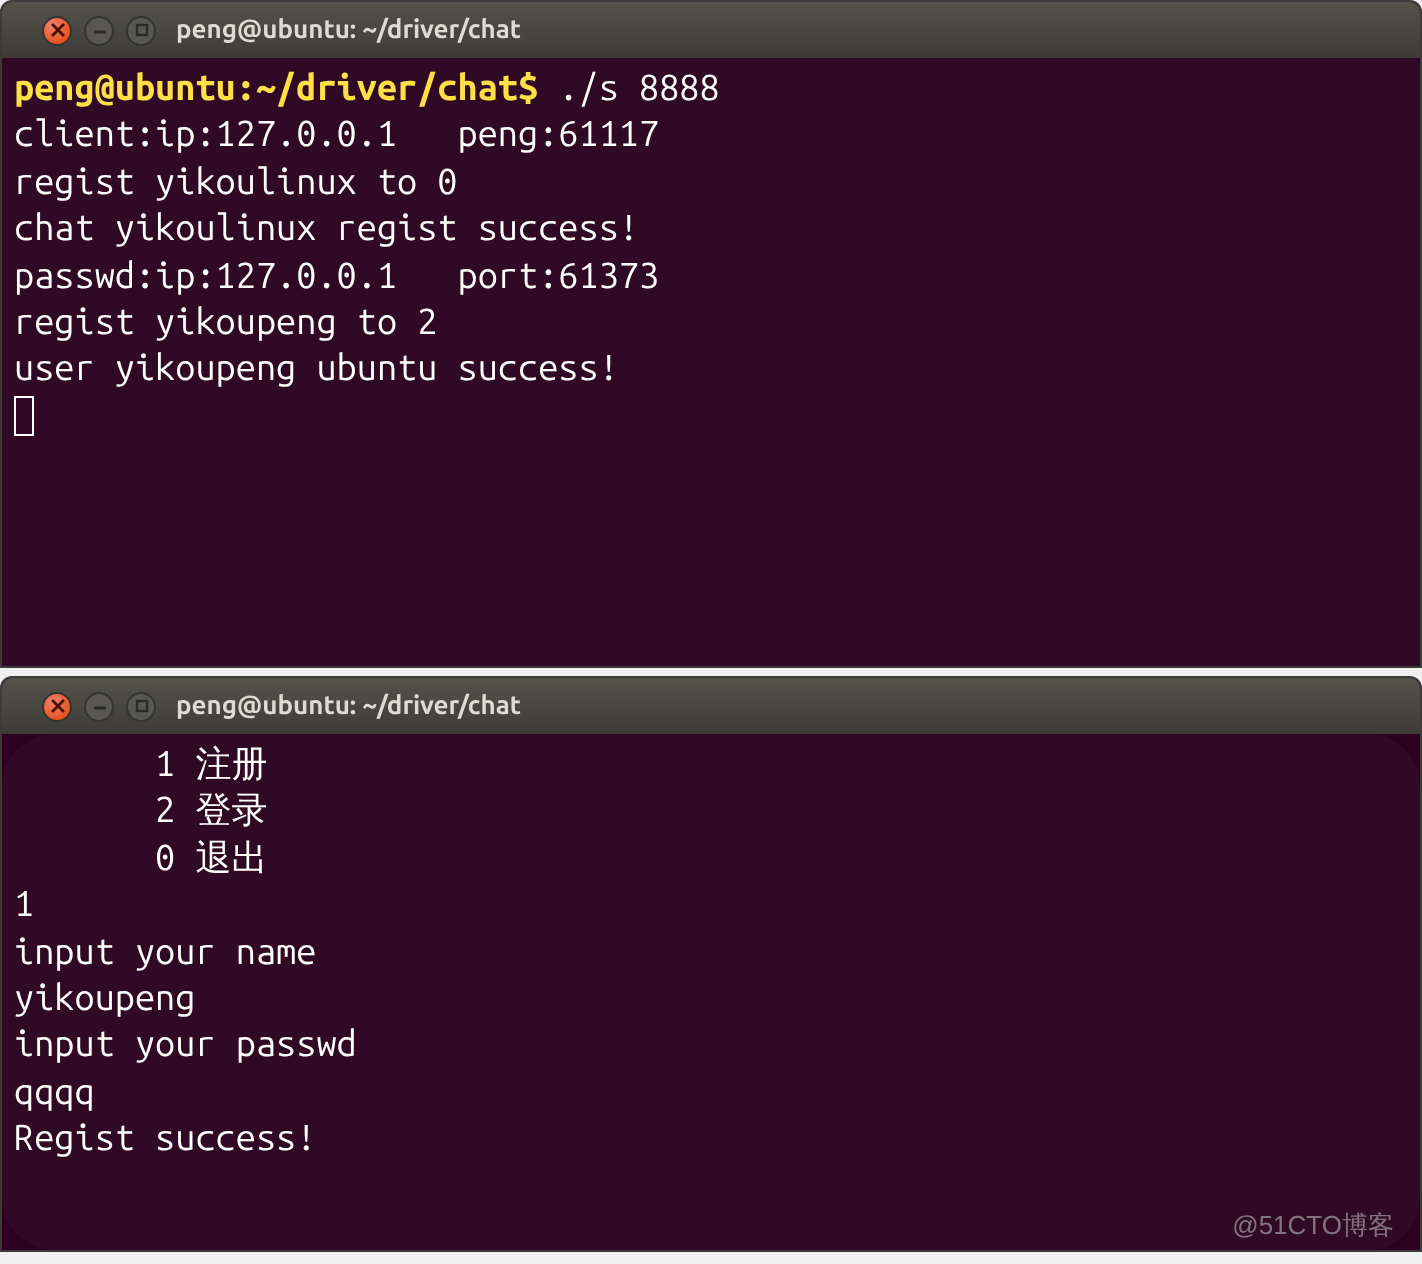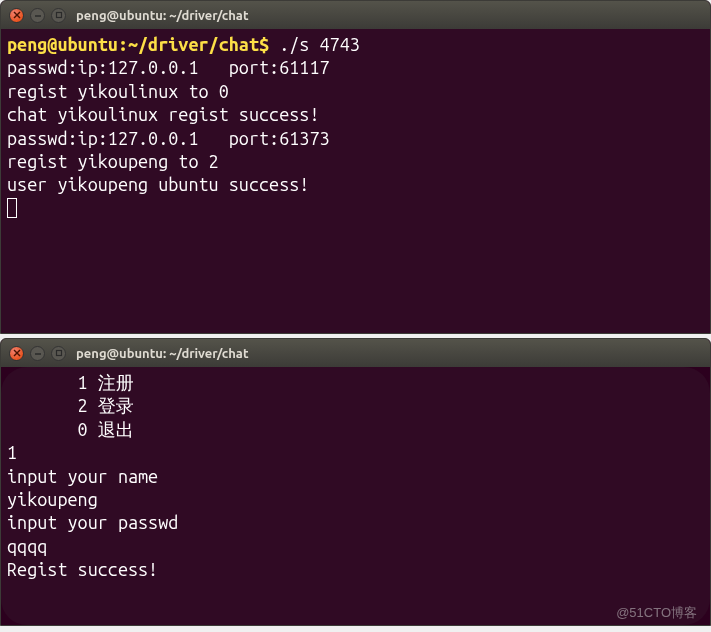--- a/index.html
+++ b/index.html
@@ -19,21 +19,21 @@
       border: 1px solid #3c3b37;
       border-radius: 6px 6px 0 0;
       overflow: hidden;
       margin-bottom: 4px;
     }
     .titlebar {
       background: linear-gradient(to bottom, #54534a 0%, #3c3b37 100%);
       height: 28px;
       display: flex;
       align-items: center;
-      padding: 0 8px;
+      padding: 0 20px;
       gap: 6px;
     }
     .window-button {
       width: 15px;
       height: 15px;
       border-radius: 50%;
       background: #595751;
       border: 1px solid #333;
       display: flex;
       align-items: center;
@@ -113,22 +113,22 @@
           <line x1="1" y1="5" x2="7" y2="5" stroke="#2a2a2a" stroke-width="1.4"></line>
         </svg>
     </div>
     <div class="window-button">
       <svg viewBox="0 0 8 8">
           <rect x="1.5" y="1.5" width="5" height="5" fill="none" stroke="#2a2a2a" stroke-width="1.2"></rect>
         </svg>
     </div>
     <span class="title-text">peng@ubuntu: ~/driver/chat</span>
   </div>
-  <div class="terminal-body"><span class="prompt">peng@ubuntu:~/driver/chat$</span> <span>./s 4743</span>
-<span>passwd:ip:127.0.0.1   port:61117</span>
+  <div class="terminal-body"><span class="prompt">peng@ubuntu:~/driver/chat$</span> <span>./s 8888</span>
+<span>client:ip:127.0.0.1   peng:61117</span>
 <span>regist yikoulinux to 0</span>
 <span>chat yikoulinux regist success!</span>
 <span>passwd:ip:127.0.0.1   port:61373</span>
 <span>regist yikoupeng to 2</span>
 <span>user yikoupeng ubuntu success!</span>
 <span class="cursor"></span></div>
 </div>
 
 <div class="terminal-window term2">
   <div class="titlebar">

